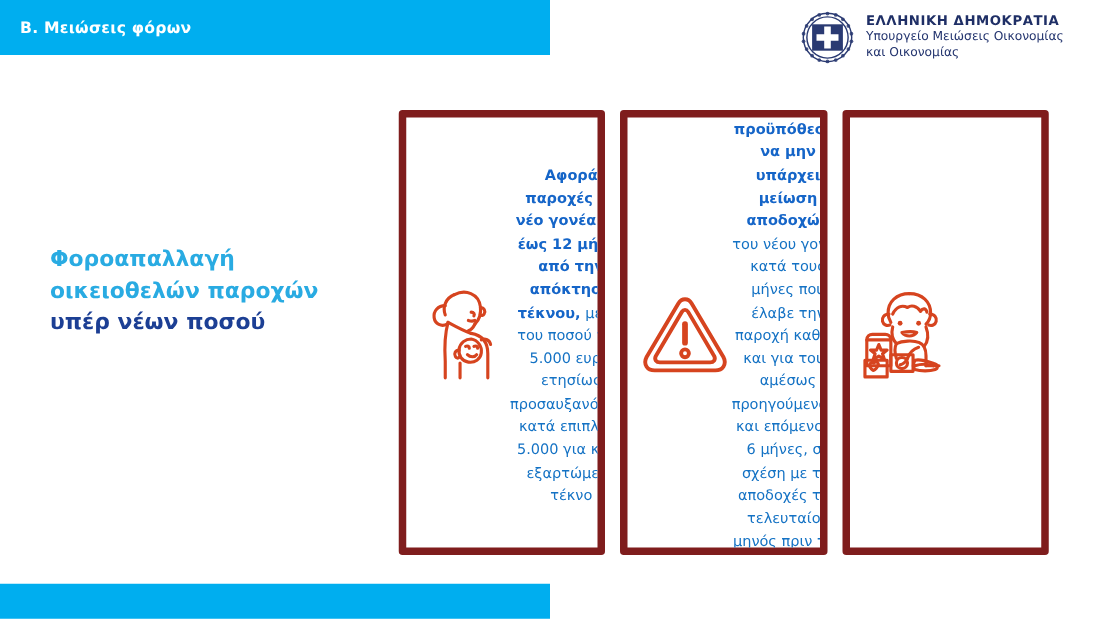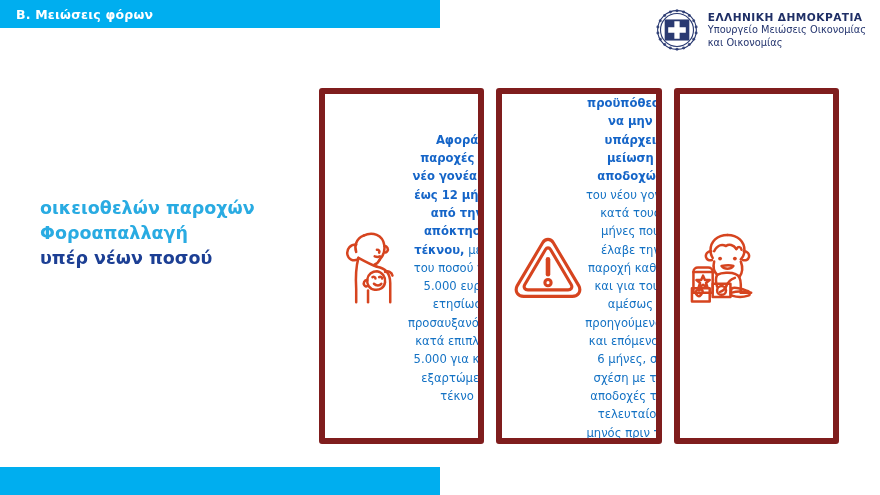--- a/index.html
+++ b/index.html
@@ -14,39 +14,39 @@
     overflow: hidden;
     position: relative;
   }
 
   
   #header-bar {
     position: absolute;
     left: 0;
     top: 0;
     width: 440px;
-    height: 28px;
+    height: 44px;
     background: #00AEEF;
   }
   #header-title {
     position: absolute;
     left: 16px;
     top: 50%;
     transform: translateY(-50%);
     color: #ffffff;
     font-size: 12.5px;
     font-weight: bold;
     letter-spacing: 0.2px;
     white-space: nowrap;
   }
 
   
   #logo-block {
     position: absolute;
-    right: 14px;
+    right: 29px;
     top: 8px;
     display: flex;
     align-items: center;
     gap: 9px;
   }
   #emblem-icon {
     width: 44px;
     height: 44px;
     flex: 0 0 auto;
   }
@@ -174,22 +174,22 @@
     </svg>
   </span>
   <span id="logo-text">
     <span class="logo-line1">ΕΛΛΗΝΙΚΗ ΔΗΜΟΚΡΑΤΙΑ</span>
     <span class="logo-line2">Υπουργείο Μειώσεις Οικονομίας</span>
     <span class="logo-line3">και Οικονομίας</span>
   </span>
 </div>
 
 <div id="left-title">
+  <span class="title-primary">Φοροαπαλλαγή</span>
   <span class="title-primary">οικειοθελών παροχών</span>
-  <span class="title-primary">Φοροαπαλλαγή</span>
   <span class="title-accent">υπέρ νέων ποσού</span>
 </div>
 
 <div id="cards">
 
   <div class="card" id="card-1">
     <span class="card-icon">
       <svg viewBox="0 0 100 110" xmlns="http://www.w3.org/2000/svg" fill="none" stroke="#D6441F" stroke-width="3.4" stroke-linecap="round" stroke-linejoin="round">
         <path d="M40 14 C52 8 66 13 68 27 C69 35 66 42 62 46"></path>
         <path d="M62 46 C60 50 58 52 55 53"></path>

